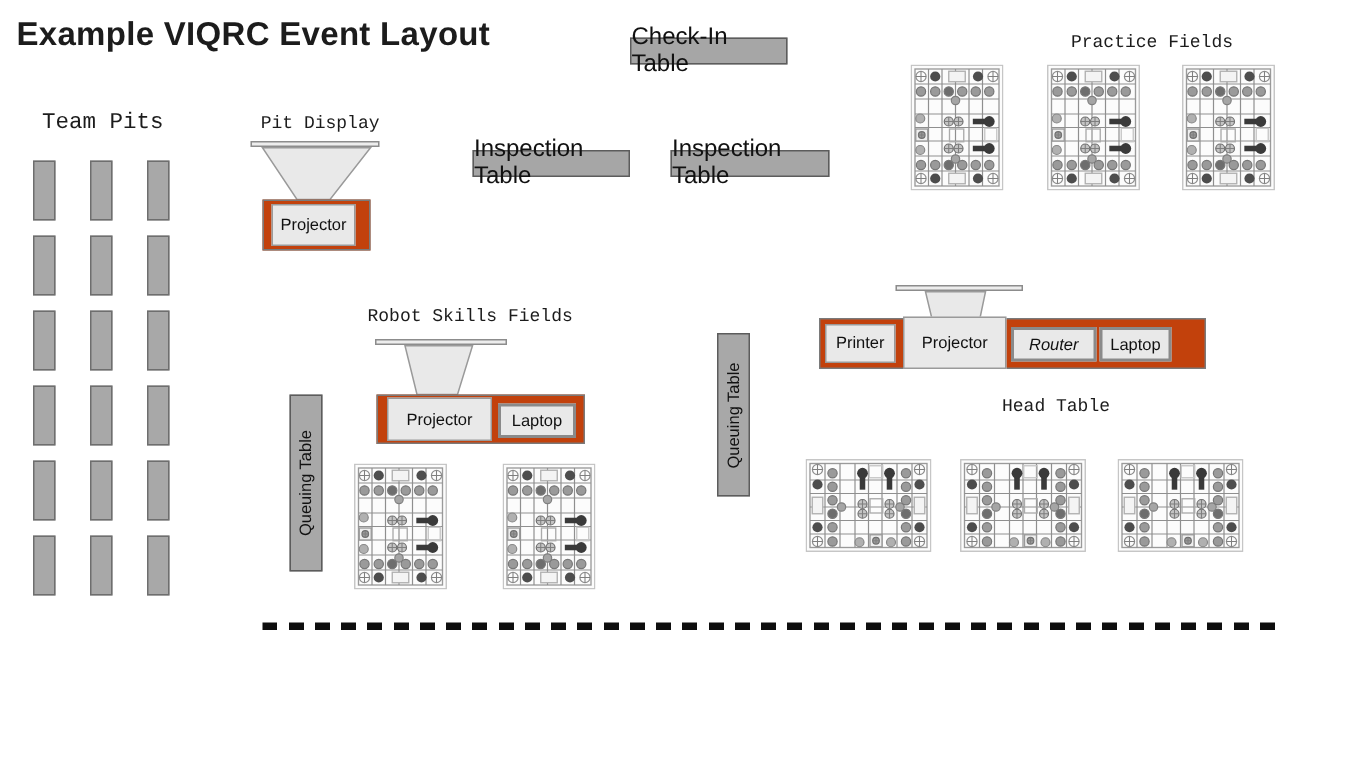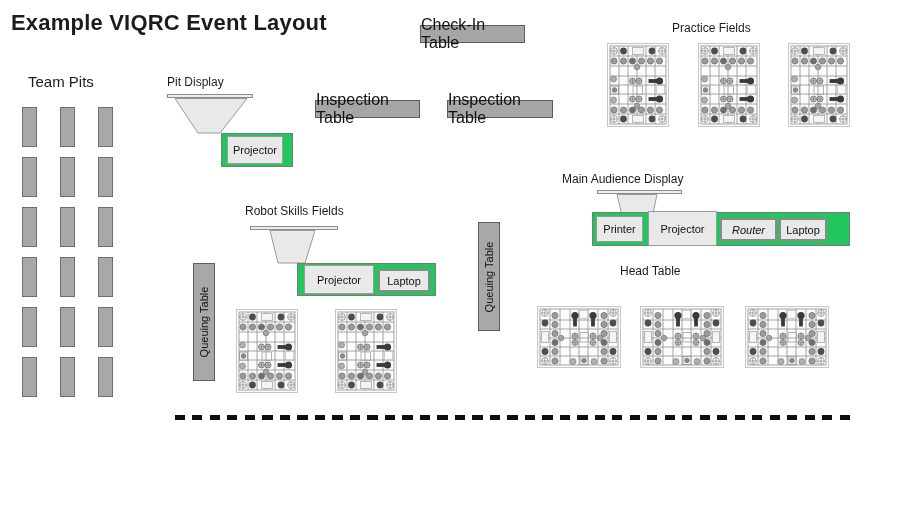--- a/index.html
+++ b/index.html
@@ -2,37 +2,37 @@
 <html><head>
 <meta charset="utf-8">
 <style>
   * { margin:0; padding:0; box-sizing:border-box; }
   html,body { width:909px; height:508px; background:#ffffff; overflow:hidden;
               font-family:"Liberation Sans", sans-serif; }
   #stage { position:relative; width:909px; height:508px; background:#fff; }
 
   .title { position:absolute; left:11px; top:10px; font-size:22px; font-weight:bold; color:#1c1c1c; letter-spacing:0.2px; }
 
-  .lbl { position:absolute; font-size:12px; color:#1c1c1c; text-align:left; white-space:nowrap; }
+  .lbl { position:absolute; font-size:12px; color:#1c1c1c; text-align:right; white-space:nowrap;font-family:Liberation Mono, monospace; }
   .lbl-lg { font-size:15px; }
 
   
   .gbox { position:absolute; background:#a6a6a6; border:1.5px solid #5c5c5c;
           display:flex; align-items:center; justify-content:center;
           font-size:16px; color:#111; }
 
   
   #pits-grid { position:absolute; left:22px; top:107px; display:grid;
                grid-template-columns:repeat(3,15px); column-gap:23px; row-gap:10px; }
   .pit { width:15px; height:40px; background:#a8a8a8; border:1px solid #6e6e6e; }
 
   
   .screen { position:absolute; height:4px; background:#ededed; border:1px solid #8c8c8c; }
   .beam   { position:absolute; }
-  .equip-table { position:absolute; background:#22c55e; border:1px solid #7a7a7a;margin-left:46px; }
+  .equip-table { position:absolute; background:#c2410c; border:1px solid #7a7a7a; }
   .lightbox { position:absolute; background:#e9e9e9; border:1px solid #9a9a9a;
               display:flex; align-items:center; justify-content:center;
               font-size:11px; color:#111; }
   .lightbox.thick { border:2px solid #8a8a8a; }
 
   
   .vtab { position:absolute; width:22px; background:#a8a8a8; border:1.5px solid #5c5c5c;
           display:flex; align-items:center; justify-content:center; overflow:visible; }
   .vtab span { transform:rotate(-90deg); white-space:nowrap; font-size:11px; color:#111; }
 
@@ -461,21 +461,20 @@
         <rect x="25.5" y="72.5" width="11" height="7" fill="#f4f4f4" stroke="#b0b0b0" stroke-width="0.9"></rect>
       </svg></div>
 
   <div class="vtab" style="left:193px;top:263px;height:118px;">
     <span>Queuing Table</span>
   </div>
   <div class="vtab" style="left:478px;top:222px;height:109px;">
     <span>Queuing Table</span>
   </div>
 
-  <div class="lbl" style="left:562px;top:172px;width:165px;">Main Audience Display</div>
   <div class="screen" style="left:597px;top:190px;width:85px;"></div>
   <svg class="beam" style="left:597px;top:194px;" width="85" height="35">
     <polygon points="20,0.5 60,0.5 53,34 28,34" fill="#e9e9e9" stroke="#9a9a9a" stroke-width="1"></polygon>
   </svg>
   <div class="equip-table" style="left:546px;top:212px;width:258px;height:34px;">
     <div class="lightbox" style="left:3px;top:3px;width:47px;height:26px;">Printer</div>
     <div class="lightbox" style="left:55px;top:-2px;width:69px;height:35px;">Projector</div>
     <div class="lightbox thick" style="left:127px;top:5px;width:57px;height:23px;font-style:italic;">Router</div>
     <div class="lightbox thick" style="left:186px;top:5px;width:48px;height:23px;">Laptop</div>
   </div>

